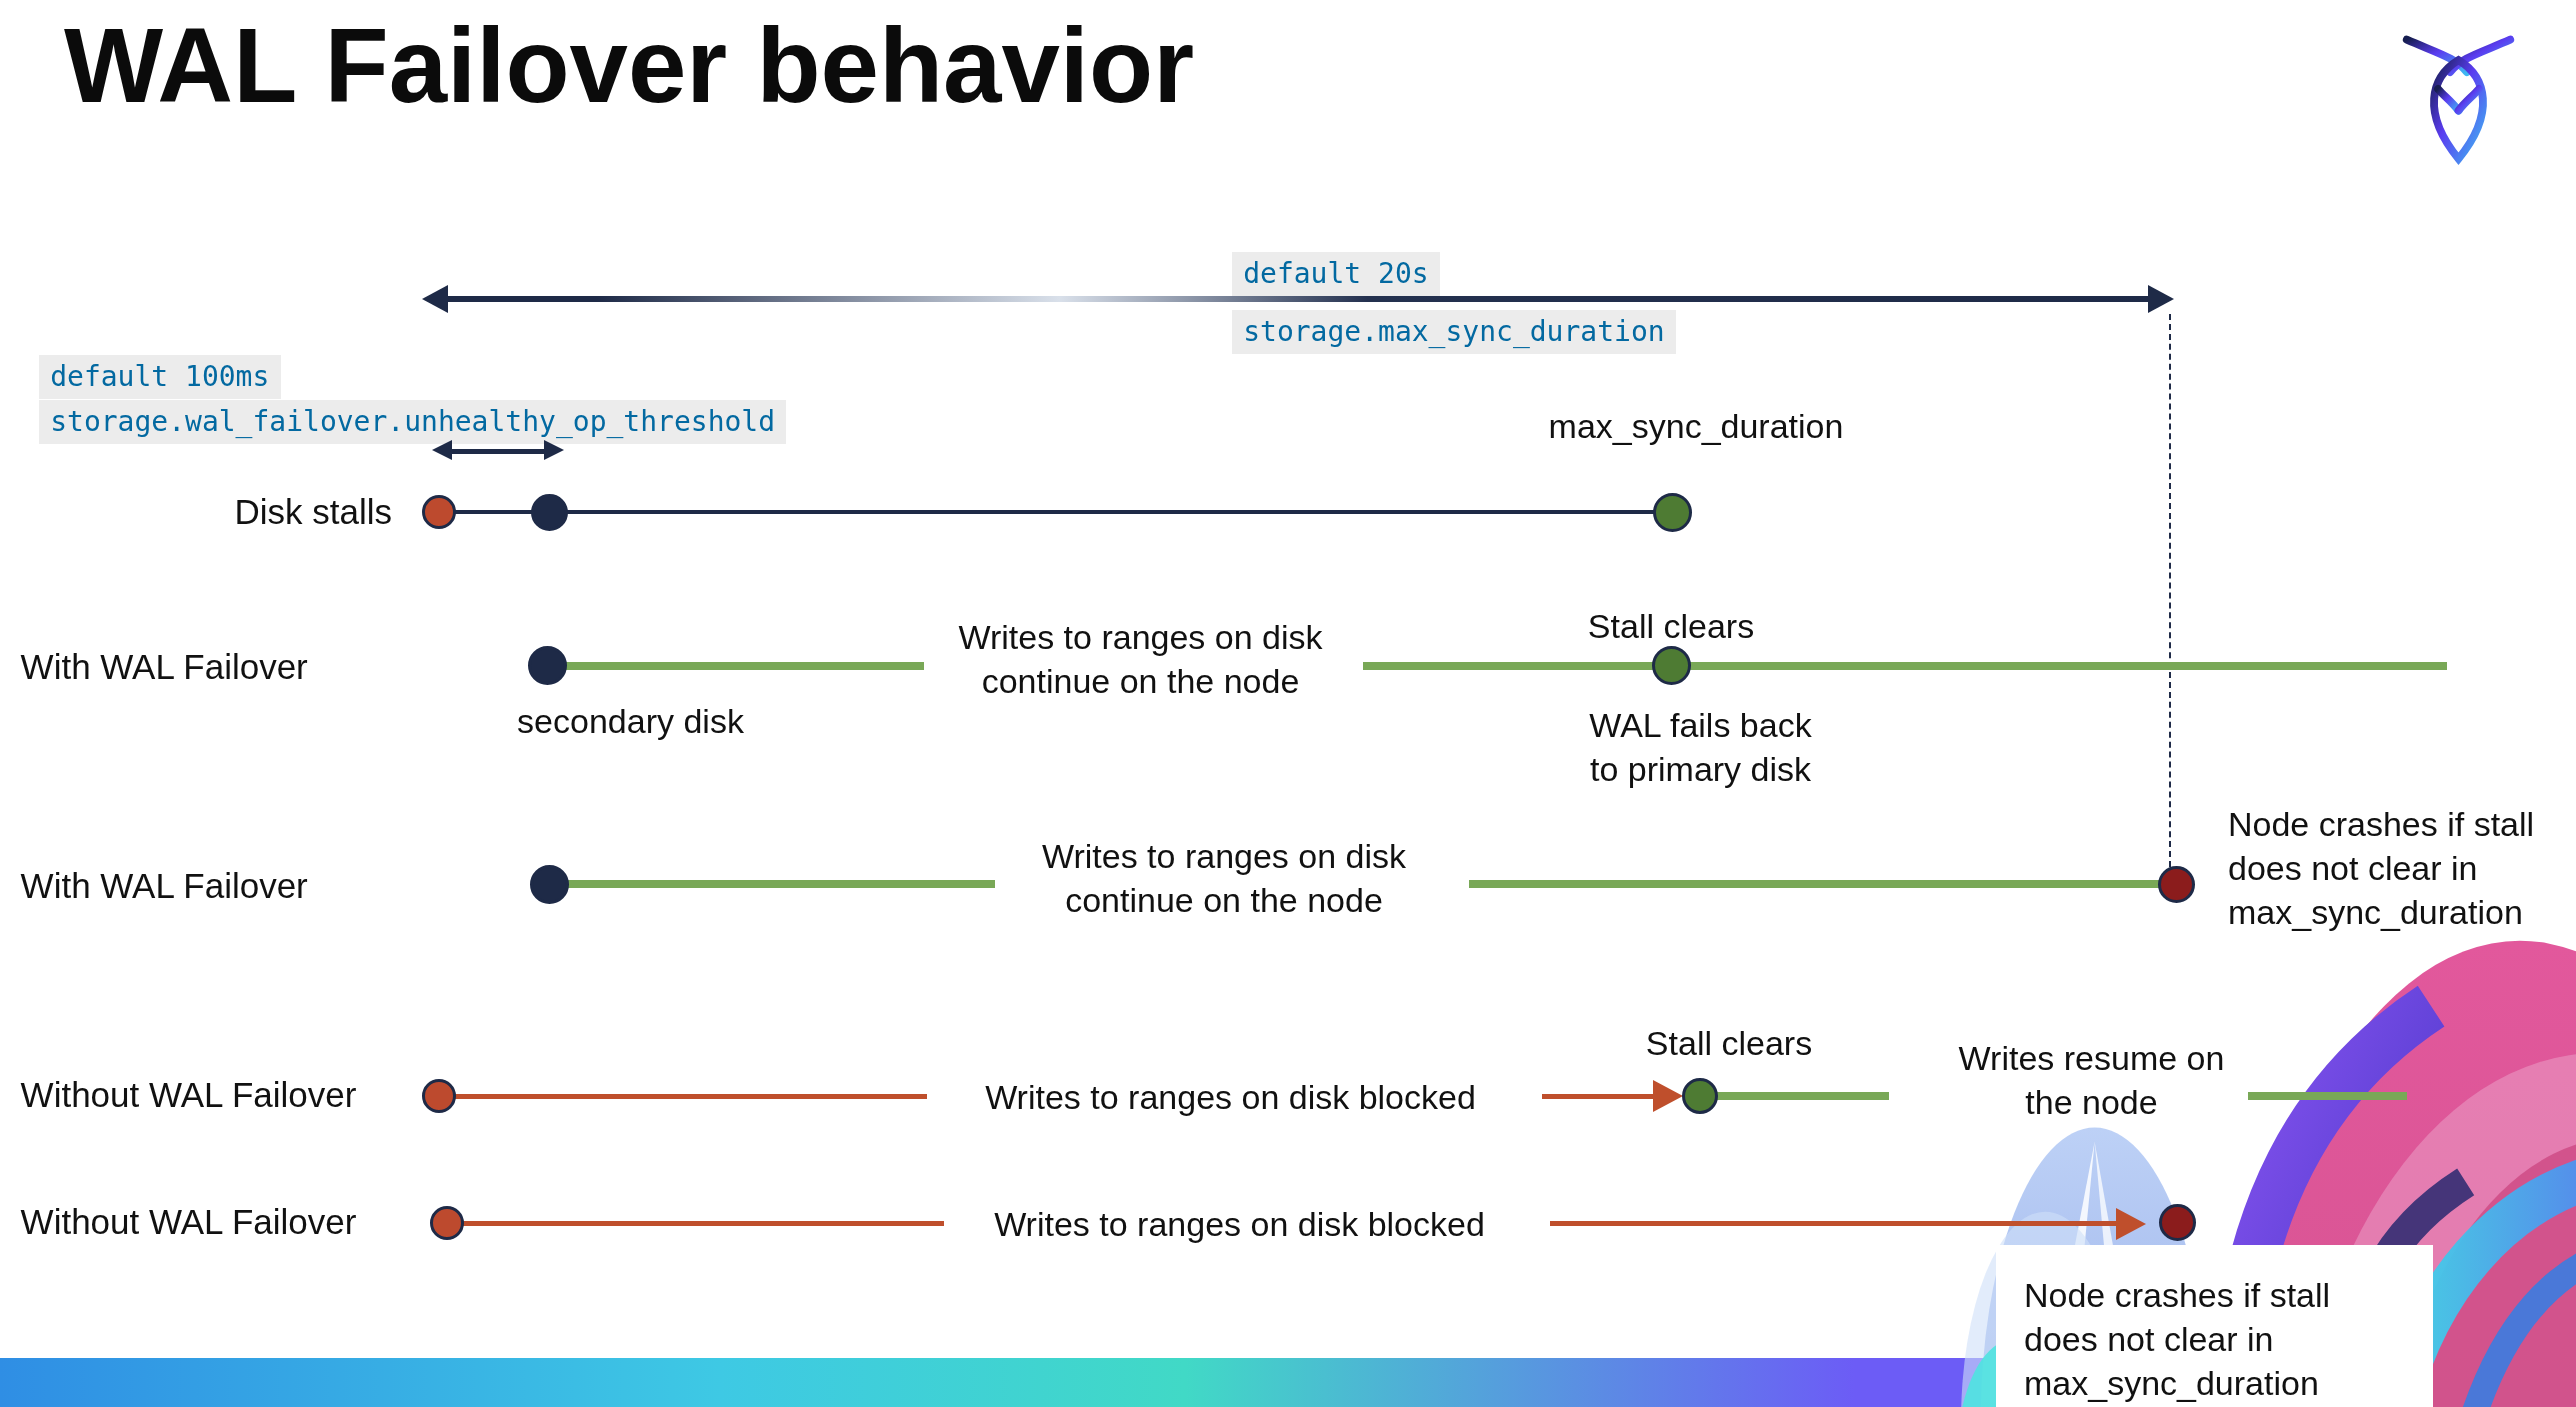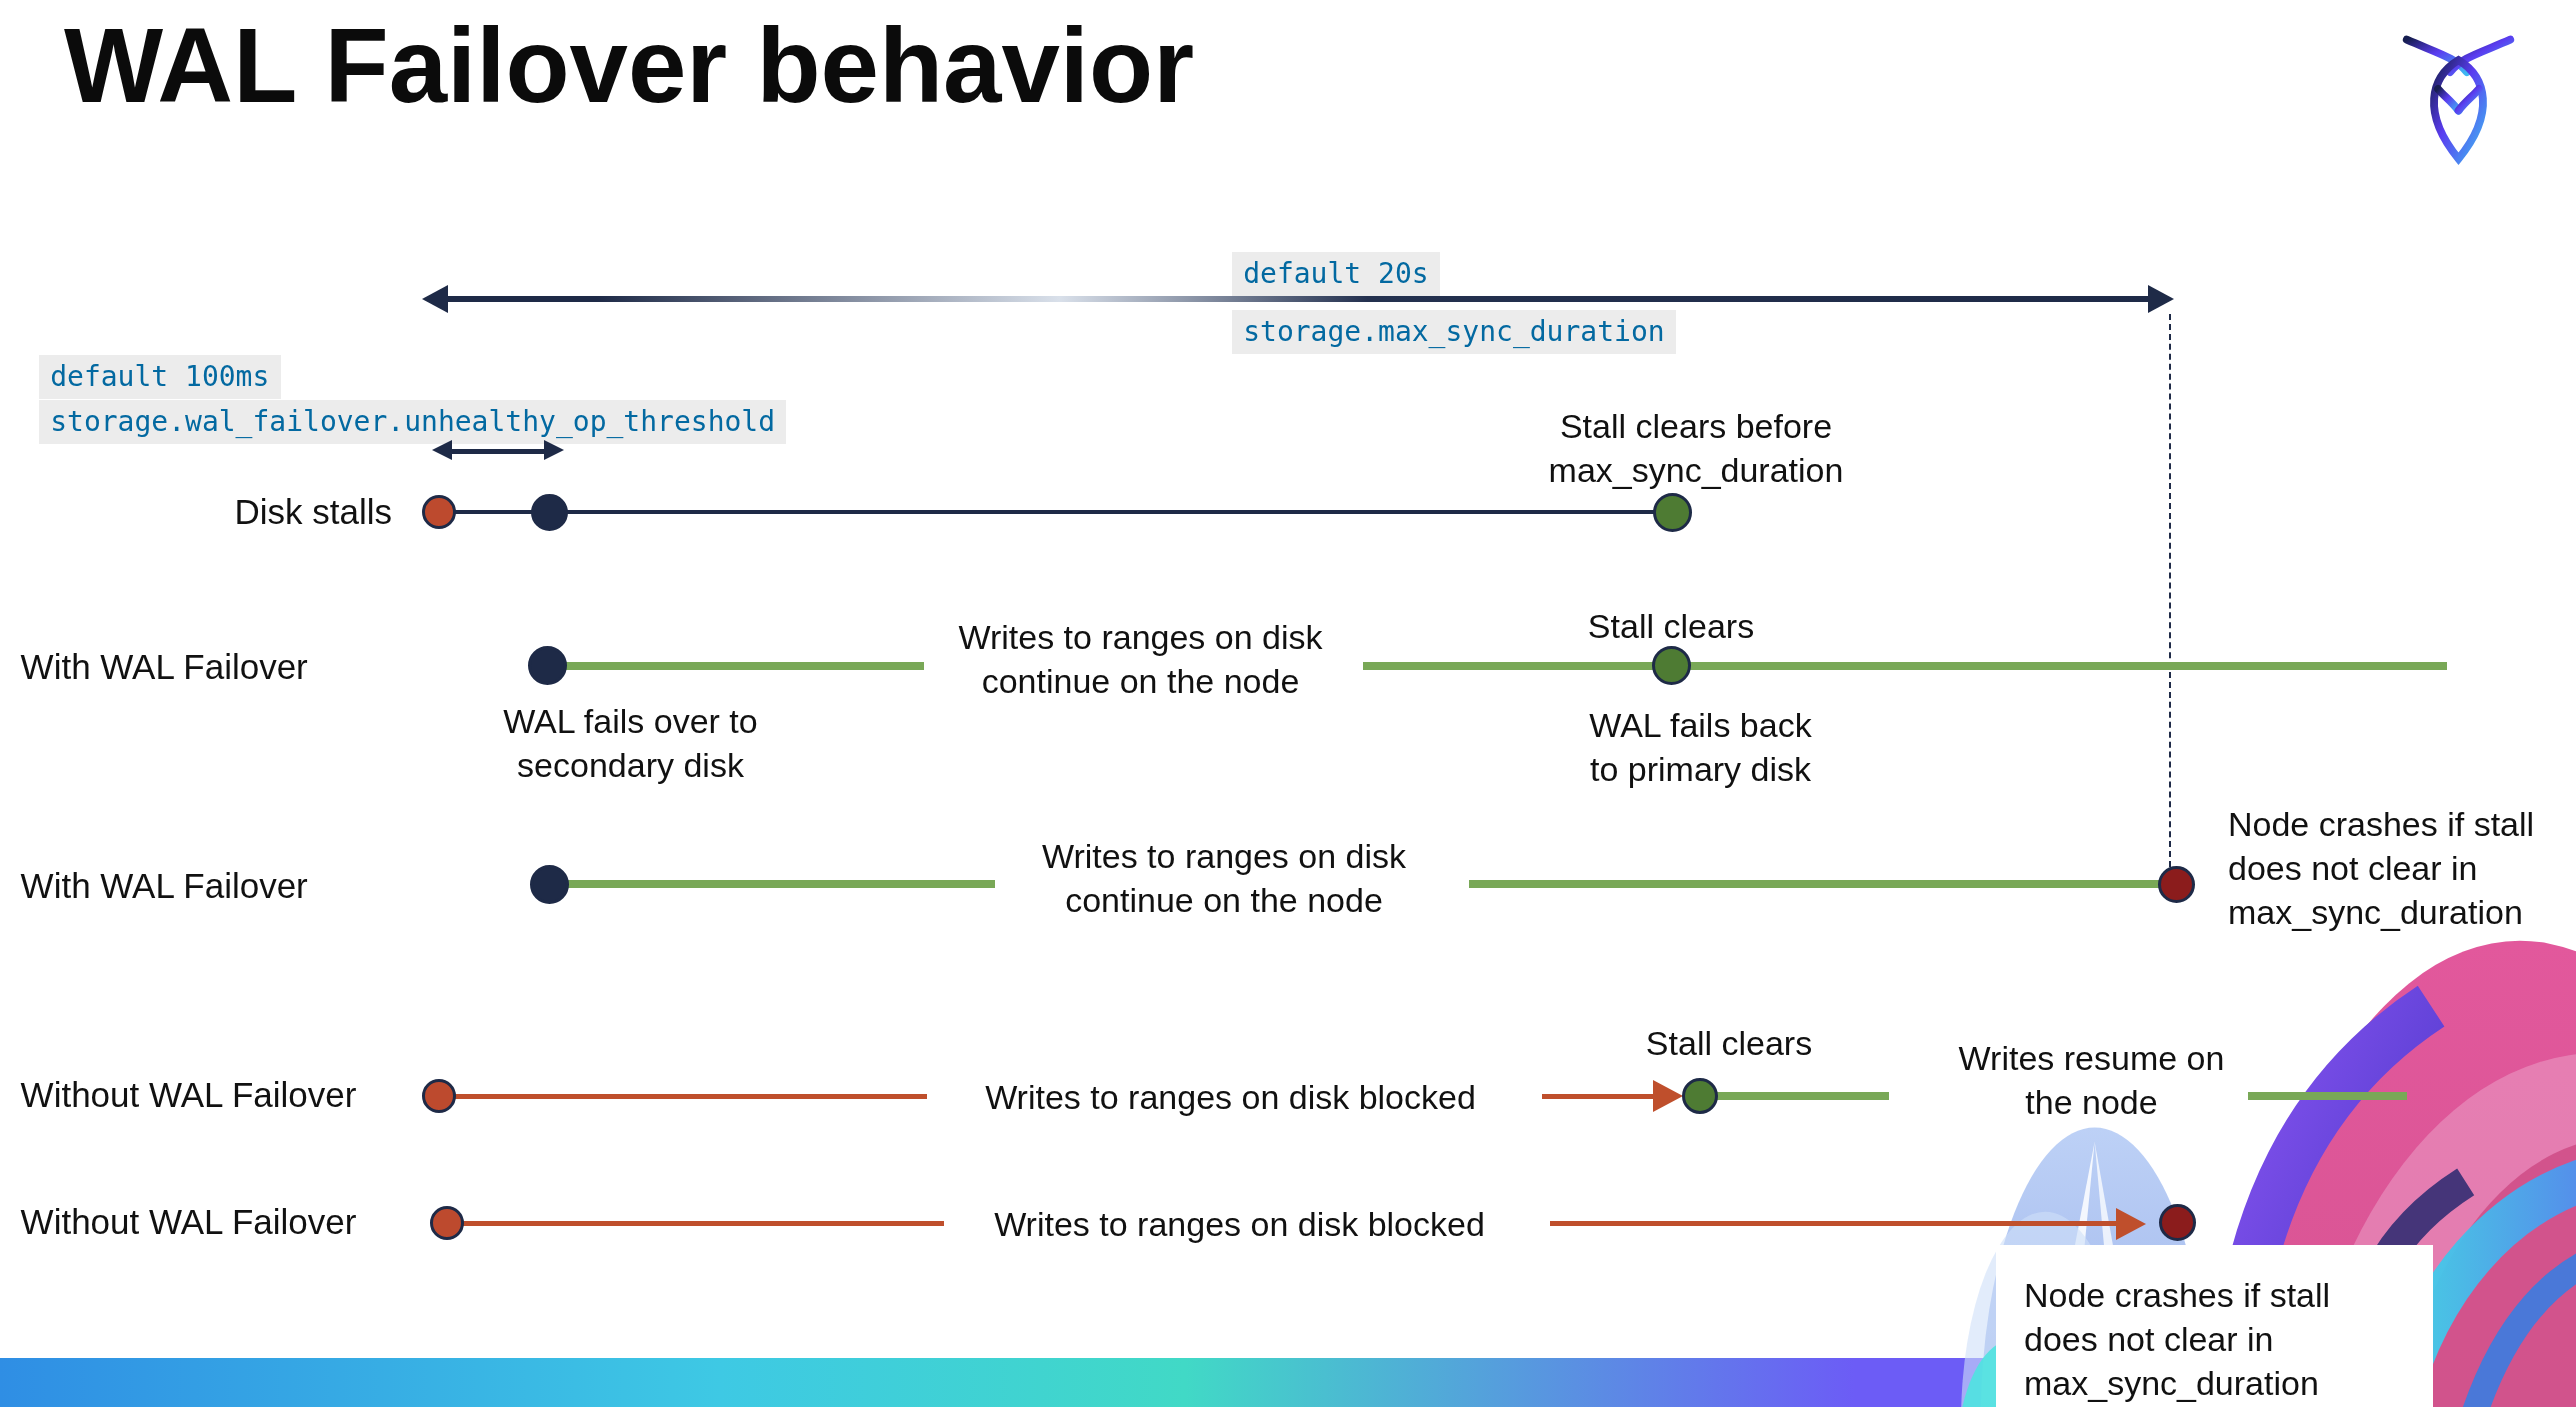--- a/index.html
+++ b/index.html
@@ -71,36 +71,34 @@
   <div class="tri" style="left:544px;top:440px;border-top:10.3px solid transparent;border-bottom:10.3px solid transparent;border-left:20.6px solid #1e2a47;"></div>
 
   <div class="dashed-v"></div>
 
   <div class="row-label" style="left:112px;top:492px;width:280px;text-align:right;">Disk stalls</div>
   <div class="hline navy-line" style="left:439px;top:510px;width:1234px;"></div>
   <div class="dot red" style="left:422px;top:495px;width:34px;height:34px;"></div>
   <div class="dot navy" style="left:531px;top:494px;width:37px;height:37px;"></div>
   <div class="dot green" style="left:1653px;top:493px;width:39px;height:39px;"></div>
   <div class="ann" style="left:1467px;top:404px;width:458px;">
-    <div>Stall clears before</div>
     <div>max_sync_duration</div>
   </div>
 
   <div class="row-label" style="left:20.6px;top:647px;">With WAL Failover</div>
   <div class="dot navy" style="left:528px;top:646px;width:39px;height:39px;"></div>
   <div class="hline green-line" style="left:561px;top:662px;width:363px;"></div>
   <div class="ann" style="left:916px;top:615px;width:449px;">
     <div>Writes to ranges on disk</div>
     <div>continue on the node</div>
   </div>
   <div class="hline green-line" style="left:1363px;top:662px;width:1084px;"></div>
   <div class="dot green" style="left:1652px;top:646px;width:39px;height:39px;"></div>
   <div class="ann" style="left:1531px;top:604px;width:280px;">Stall clears</div>
   <div class="ann" style="left:411px;top:699px;width:439px;">
-    <div>WAL fails over to</div>
     <div>secondary disk</div>
   </div>
   <div class="ann" style="left:1481px;top:703px;width:439px;">
     <div>WAL fails  back</div>
     <div>to primary disk</div>
   </div>
 
   <div class="row-label" style="left:20.6px;top:866px;">With WAL Failover</div>
   <div class="dot navy" style="left:530px;top:865px;width:39px;height:39px;"></div>
   <div class="hline green-line" style="left:563px;top:880px;width:432px;"></div>

